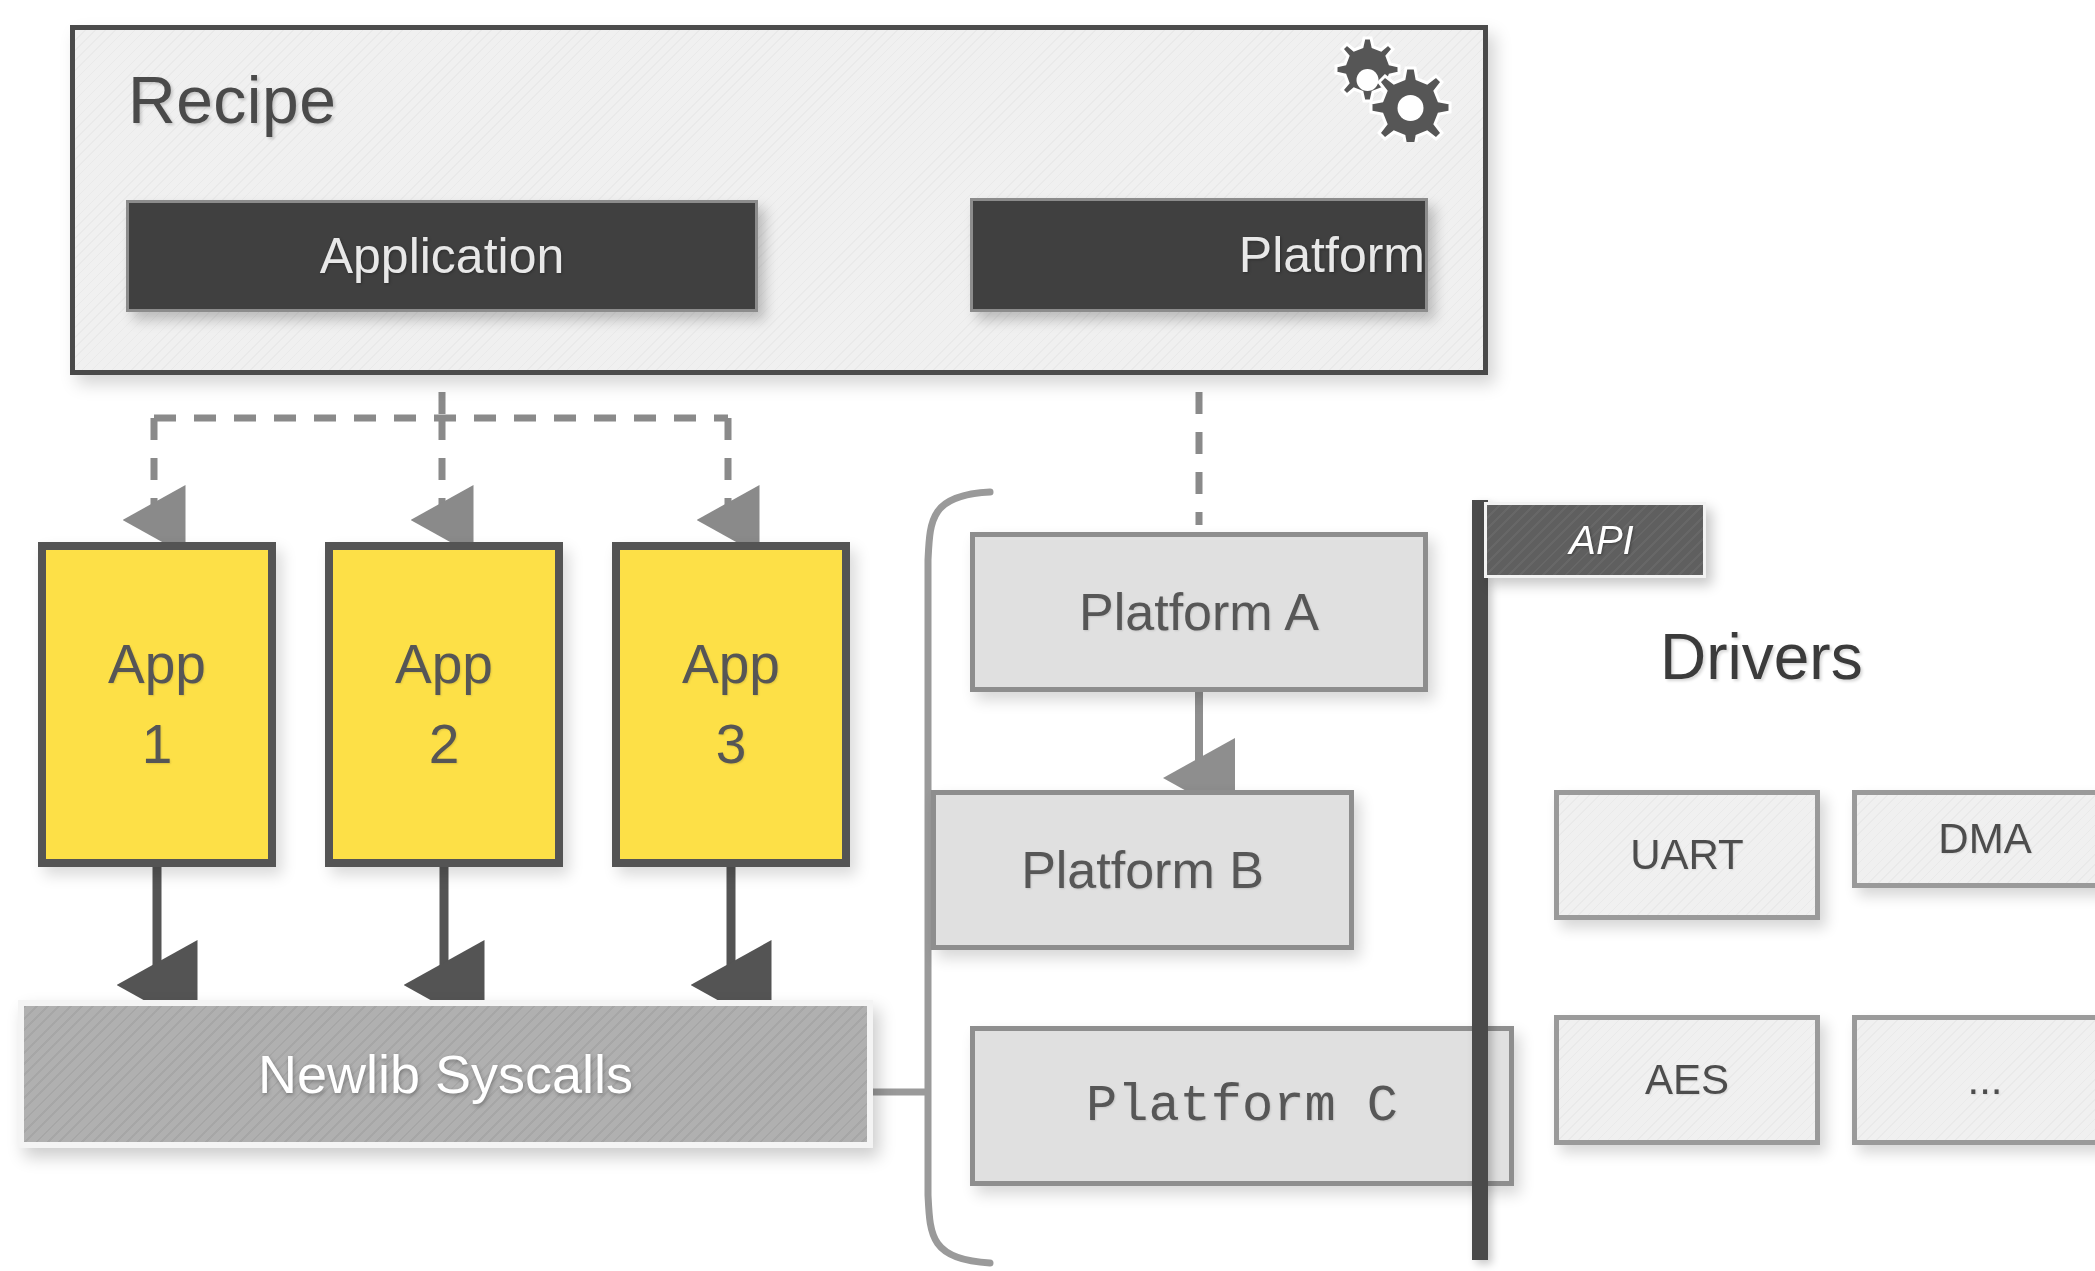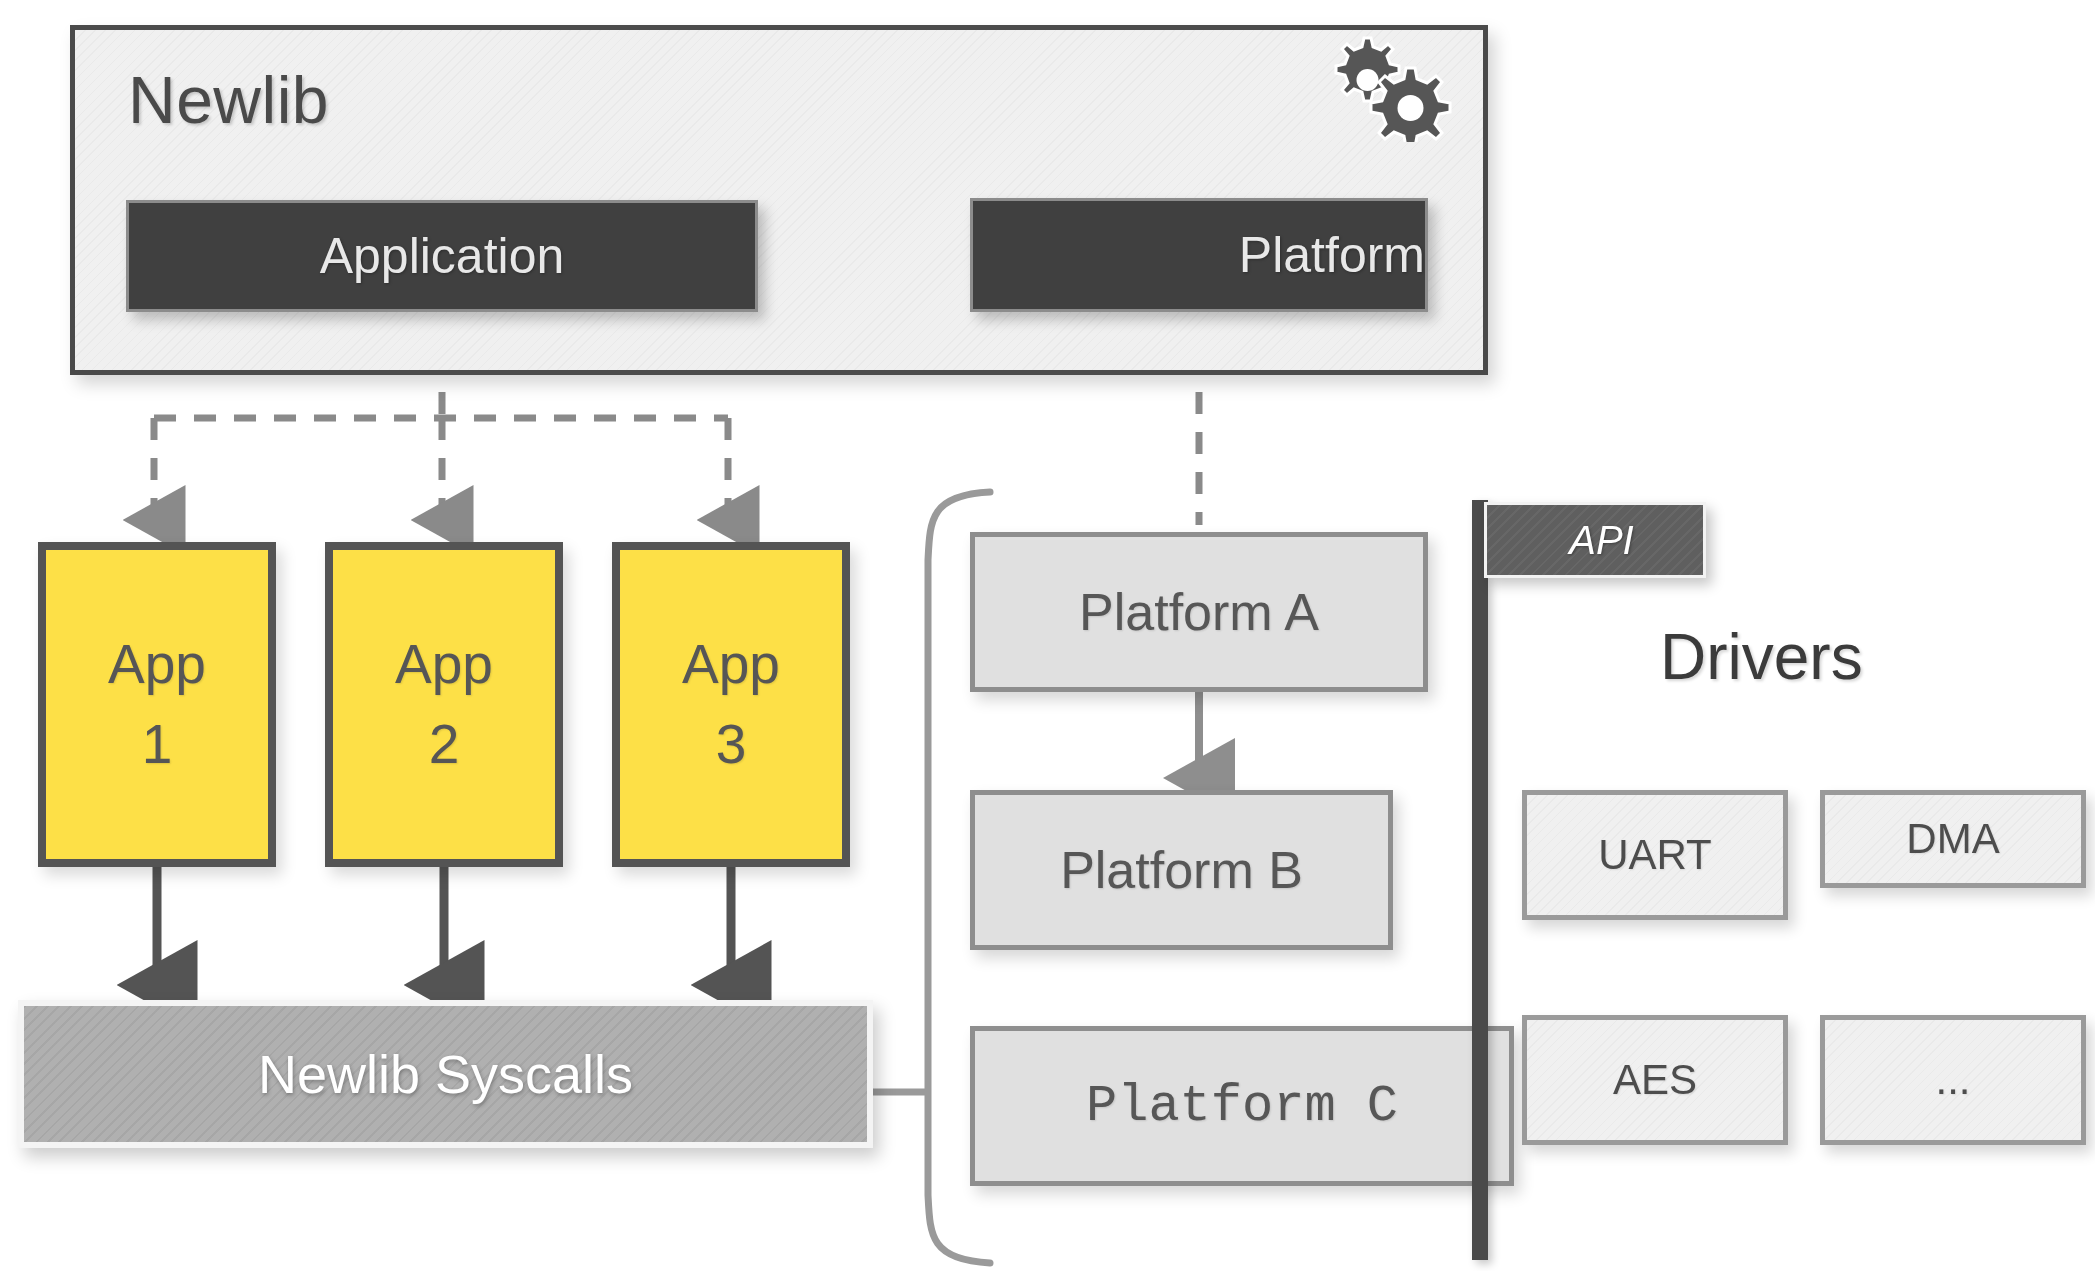--- a/index.html
+++ b/index.html
@@ -104,21 +104,21 @@
   
   .platform-box {
     background: #e0e0e0;
     border: 5px solid #8e8e8e;
     display: flex; align-items: center; justify-content: center;
     color: #575757; font-size: 52px;
     box-shadow: 6px 8px 14px rgba(0,0,0,0.16);
     text-shadow: 1px 1px 2px rgba(0,0,0,0.12);
   }
   #platform-a { left: 970px; top: 532px;  width: 458px; height: 160px; }
-  #platform-b { left: 970px; top: 790px;  width: 423px; height: 160px; }
+  #platform-b { left: 931px; top: 790px;  width: 423px; height: 160px; }
   #platform-c { left: 970px; top: 1026px; width: 544px; height: 160px; font-family: Liberation Mono, monospace; }
 
   
   #api-bar {
     left: 1472px; top: 500px; width: 16px; height: 760px;
     background: #4a4a4a;
     box-shadow: 4px 4px 9px rgba(0,0,0,0.22);
   }
   #api-label {
     left: 1484px; top: 502px; width: 222px; height: 76px;
@@ -134,20 +134,21 @@
     left: 1660px; top: 620px;
     font-size: 64px; color: #3b3b3b;
     text-shadow: 2px 2px 3px rgba(0,0,0,0.16);
   }
   .driver-box {
     border: 5px solid #9a9a9a;
     display: flex; align-items: center; justify-content: center;
     color: #4d4d4d; font-size: 42px;
     box-shadow: 6px 8px 13px rgba(0,0,0,0.16);
     text-shadow: 1px 1px 2px rgba(0,0,0,0.10);
+    margin-left: 32px;
   }
   #driver-uart { left: 1522px; top: 790px;  width: 266px; height: 130px; }
   #driver-dma  { left: 1820px; top: 790px;  width: 266px; height: 98px; }
   #driver-aes  { left: 1522px; top: 1015px; width: 266px; height: 130px; }
   #driver-more { left: 1820px; top: 1015px; width: 266px; height: 130px; }
 
   
   #connectors { left: 0; top: 0; width: 2095px; height: 1271px; }
 </style>
 </head>
@@ -192,21 +193,21 @@
       <path d="M1199,692 L1199,778"></path>
     </g>
 
     <path d="M873,1092 L930,1092" stroke="#9a9a9a" stroke-width="7" fill="none"></path>
 
     <path d="M990,492 C930,495 930,520 928,560 L928,1195 C930,1235 930,1260 990,1263" stroke="#9a9a9a" stroke-width="7" fill="none" stroke-linecap="round"></path>
   </svg>
 
   <div id="recipe-panel" class="abs hatch-light"></div>
 
-  <div id="recipe-title" class="abs">Newlib</div>
+  <div id="recipe-title" class="abs">Recipe</div>
 
   <svg id="gear-icon" class="abs" viewBox="0 0 140 110" xmlns="http://www.w3.org/2000/svg">
     <g fill="#565656" stroke="#ffffff" stroke-width="3">
       <path d="M44,6 l7,0 l2,9 l8,3 l7,-6 l5,5 l-6,7 l3,8 l9,2 l0,7 l-9,2 l-3,8 l6,7 l-5,5
                l-7,-6 l-8,3 l-2,9 l-7,0 l-2,-9 l-8,-3 l-7,6 l-5,-5 l6,-7 l-3,-8 l-9,-2 l0,-7
                l9,-2 l3,-8 l-6,-7 l5,-5 l7,6 l8,-3 z"></path>
       <circle cx="47.5" cy="48" r="11" fill="#ffffff" stroke="none"></circle>
       <path d="M86,36 l9,0 l2,11 l10,4 l9,-7 l6,6 l-7,9 l4,10 l11,2 l0,9 l-11,2 l-4,10 l7,9
                l-6,6 l-9,-7 l-10,4 l-2,11 l-9,0 l-2,-11 l-10,-4 l-9,7 l-6,-6 l7,-9 l-4,-10
                l-11,-2 l0,-9 l11,-2 l4,-10 l-7,-9 l6,-6 l9,7 l10,-4 z"></path>

